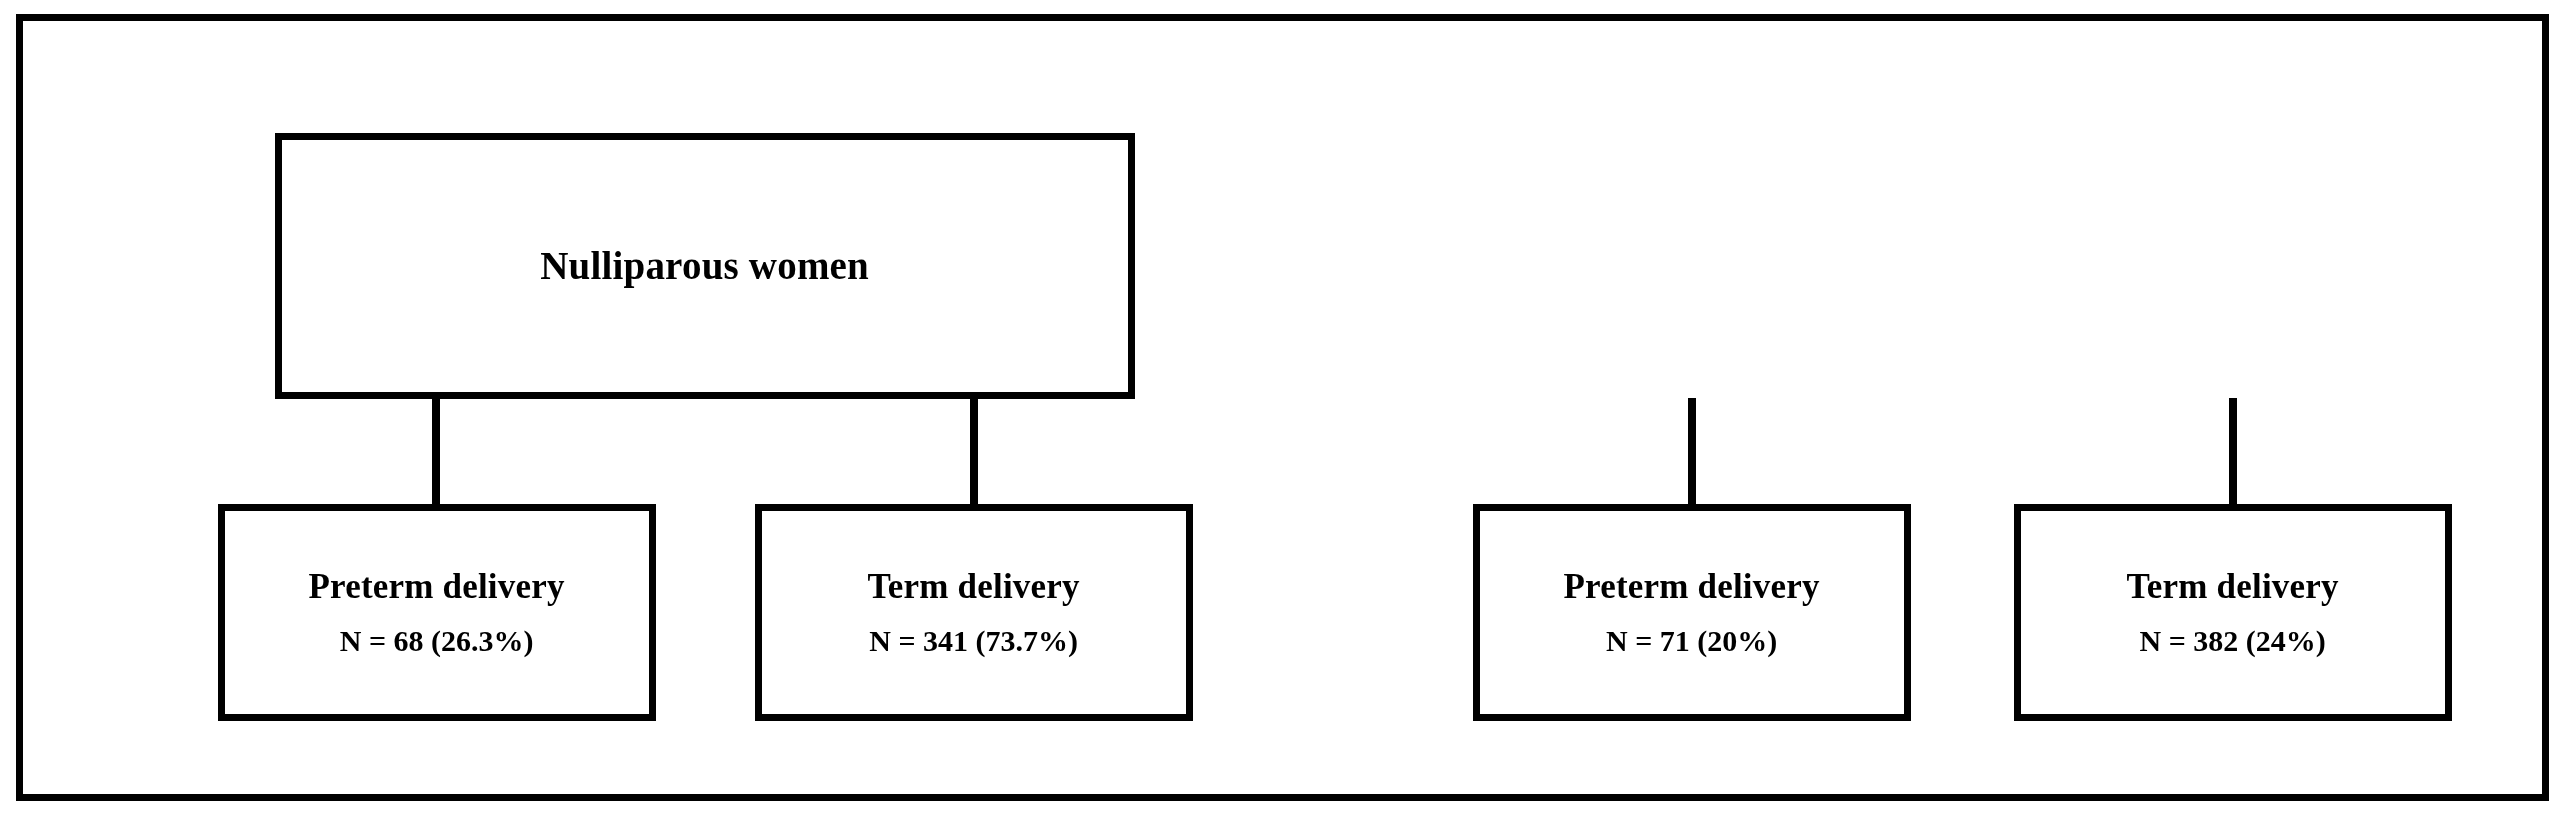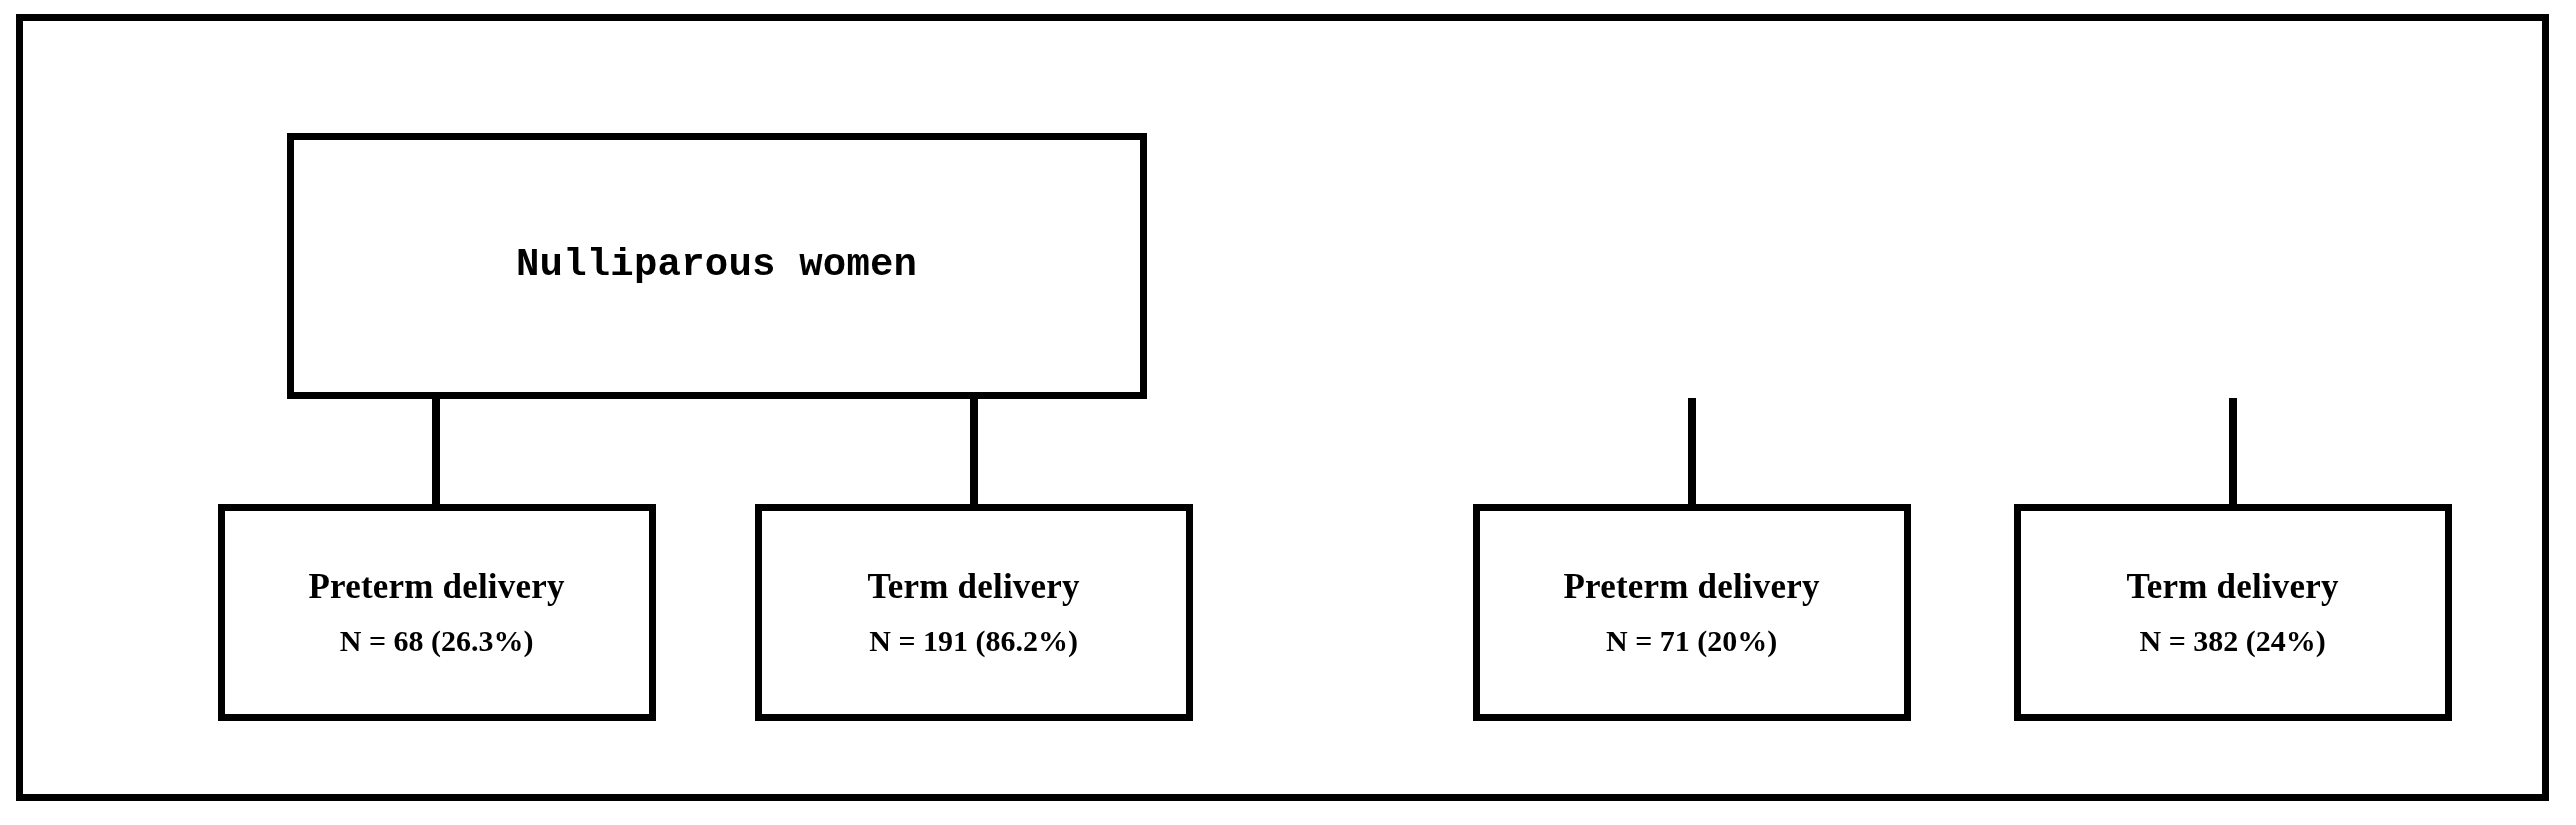--- a/index.html
+++ b/index.html
@@ -74,25 +74,24 @@
   .child-box .node-title {
     font-size: 35px;
   }
   .child-box .node-count {
     font-size: 30px;
     margin-top: 14px;
   }
 
   
   #node-nulliparous {
-    left: 264px;
+    left: 252px;
     top: 112px;
     width: 860px;
     height: 266px;
-    font-family: Liberation Mono, monospace;
   }
   #node-multiparous {
     left: 1508px;
     top: 117px;
     width: 858px;
     height: 266px;
   }
   #node-nulli-preterm {
     left: 195px;
     top: 483px;
@@ -160,21 +159,21 @@
       <div class="node-title">Nulliparous women</div>
     </div>
 
     <div class="node-box child-box" id="node-nulli-preterm">
       <div class="node-title">Preterm delivery</div>
       <div class="node-count">N = 68 (26.3%)</div>
     </div>
 
     <div class="node-box child-box" id="node-nulli-term">
       <div class="node-title">Term delivery</div>
-      <div class="node-count">N = 191 (86.2%)</div>
+      <div class="node-count">N = 341 (73.7%)</div>
     </div>
 
     <div class="connector" id="connector-multi-preterm"></div>
     <div class="connector" id="connector-multi-term"></div>
 
 
     <div class="node-box child-box" id="node-multi-preterm">
       <div class="node-title">Preterm delivery</div>
       <div class="node-count">N = 71 (20%)</div>
     </div>

